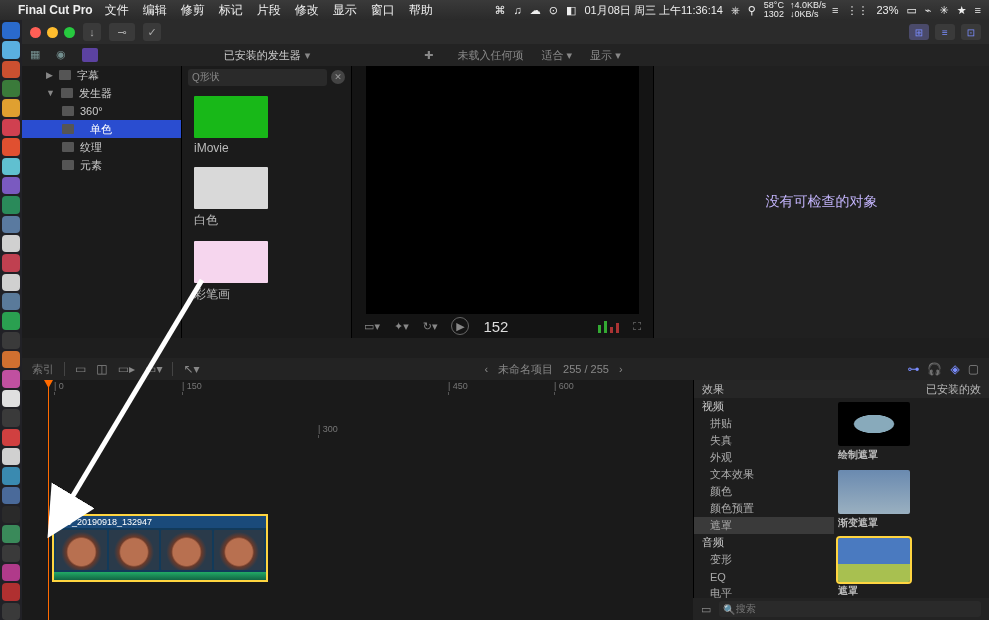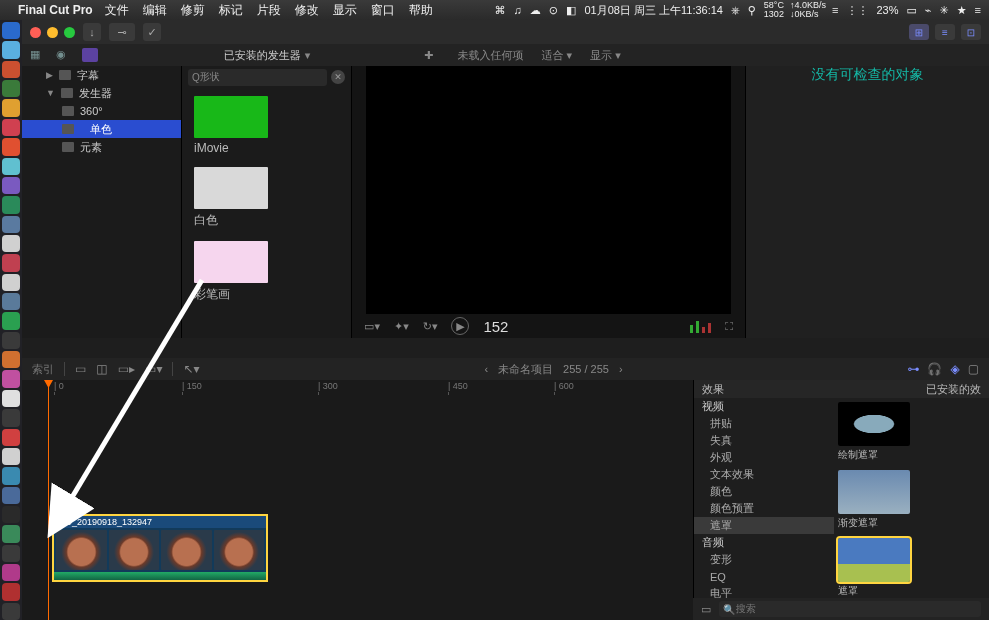--- a/index.html
+++ b/index.html
@@ -57,21 +57,21 @@
 .gen-label { font-size: 12px; color: #bbb; margin-top: 3px; }
 .viewer { flex: 1; background: #141414; display: flex; flex-direction: column; position: relative; }
 .viewer-canvas { flex: 1; background: #000; margin: 0 14px; }
 .viewer-controls { height: 24px; display: flex; align-items: center; gap: 14px; padding: 0 12px; color: #888; }
 .viewer-controls .ctrl { font-size: 11px; }
 .viewer-controls .play { width: 18px; height: 18px; border: 1px solid #666; border-radius: 50%; display:flex; align-items:center; justify-content:center; }
 .viewer-controls .time { color: #ddd; font-size: 15px; }
 .viewer-controls .spacer { flex: 1; }
 .meters { display: flex; gap: 3px; height: 14px; align-items: flex-end; }
 .meters span { width: 3px; background: #3a3; }
-.inspector { width: 244px; background: #202020; border-left: 1px solid #000; display: flex; justify-content: center; color: #14b8a6; font-size: 14px; }
+.inspector { width: 336px; background: #202020; border-left: 1px solid #000; display: flex; align-items: center; justify-content: center; color: #c4b5fd; font-size: 14px; }
 
 
 .tl-hdr { position: absolute; top: 338px; left: 0; right: 0; height: 22px; background: #232323; display: flex; align-items: center; padding: 0 10px; gap: 10px; color: #888; font-size: 11px; }
 .tl-hdr .idx { color: #777; }
 .tl-hdr .divider { width: 1px; height: 14px; background: #444; }
 .tl-hdr .tlicon { font-size: 12px; }
 .tl-hdr .center { flex: 1; display: flex; align-items: center; justify-content: center; gap: 10px; }
 .tl-hdr .right { display: flex; gap: 8px; }
 
 
@@ -92,21 +92,21 @@
 .arrow-svg { position: absolute; left: 0; top: 0; pointer-events: none; }
 
 
 .fx-panel { position: absolute; top: 360px; right: 0; bottom: 22px; width: 296px; background: #1e1e1e; border-left: 1px solid #000; display: flex; }
 .fx-header-row { position:absolute; top:0; left:0; right:0; height:18px; background:#262626; display:flex; align-items:center; padding:0 8px; font-size:11px; color:#bbb; justify-content: space-between; }
 .fx-cats { width: 140px; padding-top: 18px; font-size: 11px; color: #ccc; }
 .fx-cats .cat { height: 17px; display: flex; align-items: center; padding-left: 8px; }
 .fx-cats .cat.sub { padding-left: 16px; color: #aaa; }
 .fx-cats .cat.sel { background: #3a3a3a; }
 .fx-grid { flex: 1; padding: 22px 4px 4px; display: flex; flex-wrap: wrap; gap: 8px; align-content: flex-start; }
-.fx-item { width: 88px; }
+.fx-item { width: 88px; font-weight: bold; }
 .fx-thumb { width: 72px; height: 44px; border-radius: 2px; background: #356; }
 .fx-thumb.sel { outline: 2px solid #ffd540; }
 .fx-label { font-size: 10px; color: #bbb; margin-top: 2px; text-align: left; }
 .fx-footer { position: absolute; right: 0; bottom: 0; width: 296px; height: 22px; background: #232323; display: flex; align-items: center; gap: 8px; padding: 0 8px; }
 .fx-footer .fxsearch { flex: 1; height: 16px; background: #2a2a2a; border-radius: 3px; display:flex; align-items:center; padding:0 4px; color:#777; font-size:10px; }
 </style>
 </head>
 <body>
 
 <div class="menubar">
@@ -228,20 +228,24 @@
         <div class="sb-row l3">
           <span class="sb-ic"></span>
           <span>360°</span>
         </div>
         <div class="sb-row l3 sel">
           <span class="sb-ic"></span>
           <span>单色</span>
         </div>
         <div class="sb-row l3">
           <span class="sb-ic"></span>
+          <span>纹理</span>
+        </div>
+        <div class="sb-row l3">
+          <span class="sb-ic"></span>
           <span>元素</span>
         </div>
       </div>
     <div class="browser-list">
       <div class="search-row">
         <div class="search">
             <span>Q</span>
             <span>形状</span>
           </div>
         <div class="clear">✕</div>
@@ -304,21 +308,21 @@
       <span class="tlicon">🎧</span>
       <span class="tlicon" style="color:#7a8dff">◈</span>
       <span class="tlicon">▢</span>
     </div>
   </div>
 
   <div class="tl-area">
     <div class="ruler" id="ruler">
         <span class="tick" style="left: 32px;">| 0</span>
         <span class="tick" style="left: 160px;">| 150</span>
-        <span class="tick" style="left: 296px;">| 300</span>
+        <span class="tick" style="left: 296px; margin-top: 43px;">| 300</span>
         <span class="tick" style="left: 426px;">| 450</span>
         <span class="tick" style="left: 532px;">| 600</span>
       </div>
     <div class="playhead"></div>
     <div class="tl-body">
       <div class="clip">
         <div class="clip-title">VID_20190918_132947</div>
         <div class="clip-thumbs">
             <div></div>
             <div></div>

